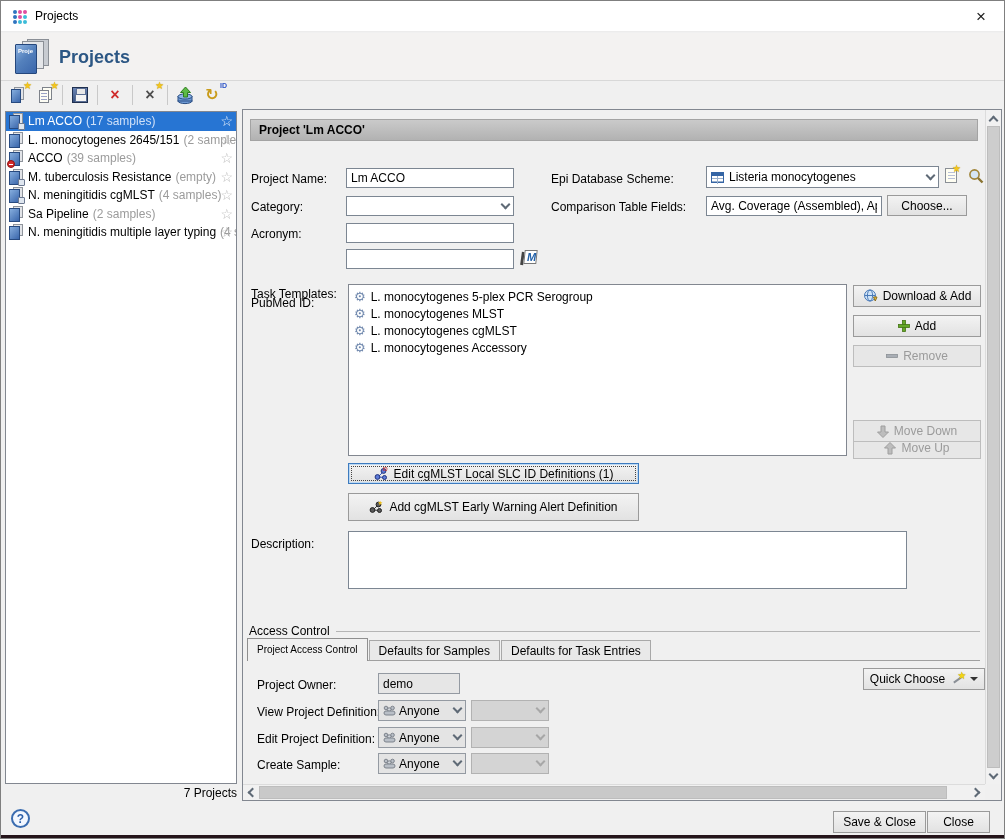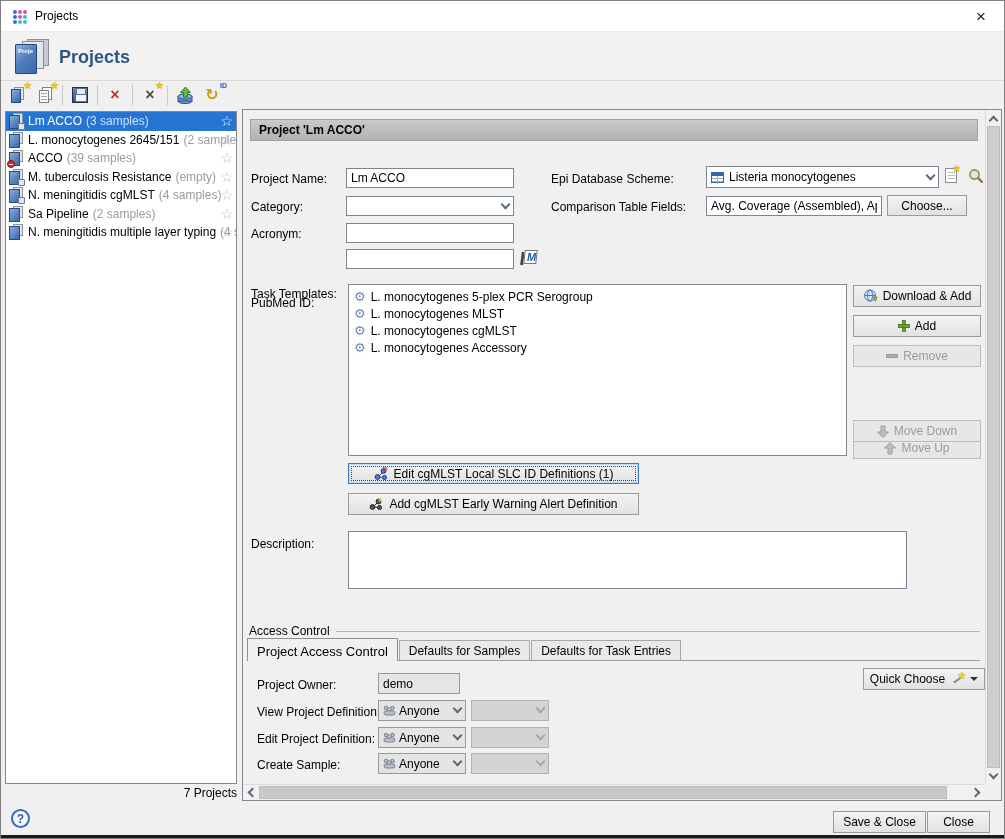--- a/index.html
+++ b/index.html
@@ -89,21 +89,21 @@
   .sidebtn { position:absolute; left:610px; width:128px; height:22px; }
   .sidebtn svg, .sidebtn .ic { margin-right:5px; }
   .wbtn { position:absolute; left:105px; width:291px; }
   .wbtn svg { margin-right:6px; }
   .wbtn.focused { border:1px solid #3d7bbf; outline:1px dotted #444; outline-offset:-4px; box-shadow:0 0 0 1px #bcd8f2 inset; }
   textarea.desc { position:absolute; left:105px; top:421px; width:559px; height:58px; border:1px solid #7c8692; background:#fff; resize:none; font-family:inherit; font-size:12px; padding:3px; }
   .group-line { position:absolute; left:6px; top:514px; width:731px; display:flex; align-items:center; }
   .group-line .gl { flex:1; border-top:1px solid #b5b5b5; margin-left:6px; }
   .tabstrip { position:absolute; left:4px; top:528px; width:733px; height:23px; border-bottom:1px solid #a0a0a0; display:flex; align-items:flex-end; }
   .tab { border:1px solid #a8a8a8; border-bottom:none; background:#e9e9e9; padding:3px 9px 3px 9px; height:20px; margin-right:1px; cursor:pointer; white-space:nowrap; }
-  .tab.active { background:#f0f0f0; height:23px; padding-top:5px; margin-bottom:-1px; border-color:#8f8f8f; font-size:13px; }
+  .tab.active { background:#f0f0f0; height:23px; padding-top:5px; margin-bottom:-1px; border-color:#8f8f8f; font-size:10px; }
   .qc-btn { position:absolute; left:620px; top:558px; width:122px; height:22px; }
   .wand { position:relative; width:14px; height:13px; margin-left:6px; }
   .wand::before { content:""; position:absolute; left:2px; top:6px; width:9px; height:2px; background:#8a8f96; transform:rotate(-35deg); }
   .wand .ws { position:absolute; right:-1px; top:-3px; color:#f4d514; font-size:10px; text-shadow:0 0 1px #8a7a00; }
   .dd-tri { width:0; height:0; border-left:4px solid transparent; border-right:4px solid transparent; border-top:4px solid #333; margin-left:5px; }
   .acc-combo { position:absolute; height:21px; border:1px solid #949aa2; background:#e4e4e4; display:flex; align-items:center; padding:0 4px; cursor:pointer; }
   .acc-combo.dis { background:#d4d4d4; border-color:#b2b2b2; }
   .acc-combo.dis .chev { border-color:#a7a7a7; }
   .acc-combo .val { flex:1; margin-left:3px; }
   .owner-field { position:absolute; left:135px; top:563px; width:82px; height:21px; background:#e6e6e6; border:1px solid #949aa2; font-family:inherit; font-size:12px; padding:0 4px; color:#000; }
@@ -212,21 +212,21 @@
   </div>
 
   <div class="sidebar">
     <div class="prow sel">
       <span class="pbook">
           <span class="pg"></span>
           <span class="cv"></span>
           <span class="bdg-user"></span>
         </span>
       <span class="nm">Lm ACCO</span>
-      <span class="sx">(3 samples)</span>
+      <span class="sx">(17 samples)</span>
       <span class="fav">☆</span>
     </div>
     <div class="prow">
       <span class="pbook">
           <span class="pg"></span>
           <span class="cv"></span>
         </span>
       <span class="nm">L. monocytogenes 2645/151</span>
       <span class="sx">(2 samples)</span>
       <span class="fav">☆</span>
@@ -384,21 +384,21 @@
         <svg width="14" height="14" viewBox="0 0 14 14">
           <line x1="4" y1="10" x2="10" y2="4" stroke="#3356c4"></line>
           <line x1="4" y1="10" x2="10.5" y2="10.5" stroke="#3356c4"></line>
           <circle cx="3.5" cy="10" r="2.4" fill="#5b7ad8" stroke="#22337c"></circle>
           <circle cx="9.5" cy="4" r="2.4" fill="#5b7ad8" stroke="#22337c"></circle>
           <circle cx="10.5" cy="10.5" r="2" fill="#5b7ad8" stroke="#22337c"></circle>
           <text x="9" y="4" font-size="4.5" fill="#c03030" font-weight="bold">ID</text>
         </svg>
         <span>Edit cgMLST Local SLC ID Definitions (1)</span>
       </button>
-      <button class="btn wbtn" style="top:383px; height:22px;">
+      <button class="btn wbtn" style="top:383px; height:28px;">
         <svg width="14" height="14" viewBox="0 0 14 14">
           <line x1="4" y1="10" x2="10" y2="4" stroke="#3c3c3c"></line>
           <line x1="4" y1="10" x2="10.5" y2="10.5" stroke="#3c3c3c"></line>
           <circle cx="3.5" cy="10" r="2.4" fill="#5a5a5a" stroke="#222"></circle>
           <circle cx="9.5" cy="4.5" r="2.4" fill="#5a5a5a" stroke="#222"></circle>
           <circle cx="10.5" cy="10.5" r="2" fill="#5a5a5a" stroke="#222"></circle>
           <text x="8.5" y="4.5" font-size="6" fill="#f2c21a" font-weight="bold">★</text>
         </svg>
         <span>Add cgMLST Early Warning Alert Definition</span>
       </button>

